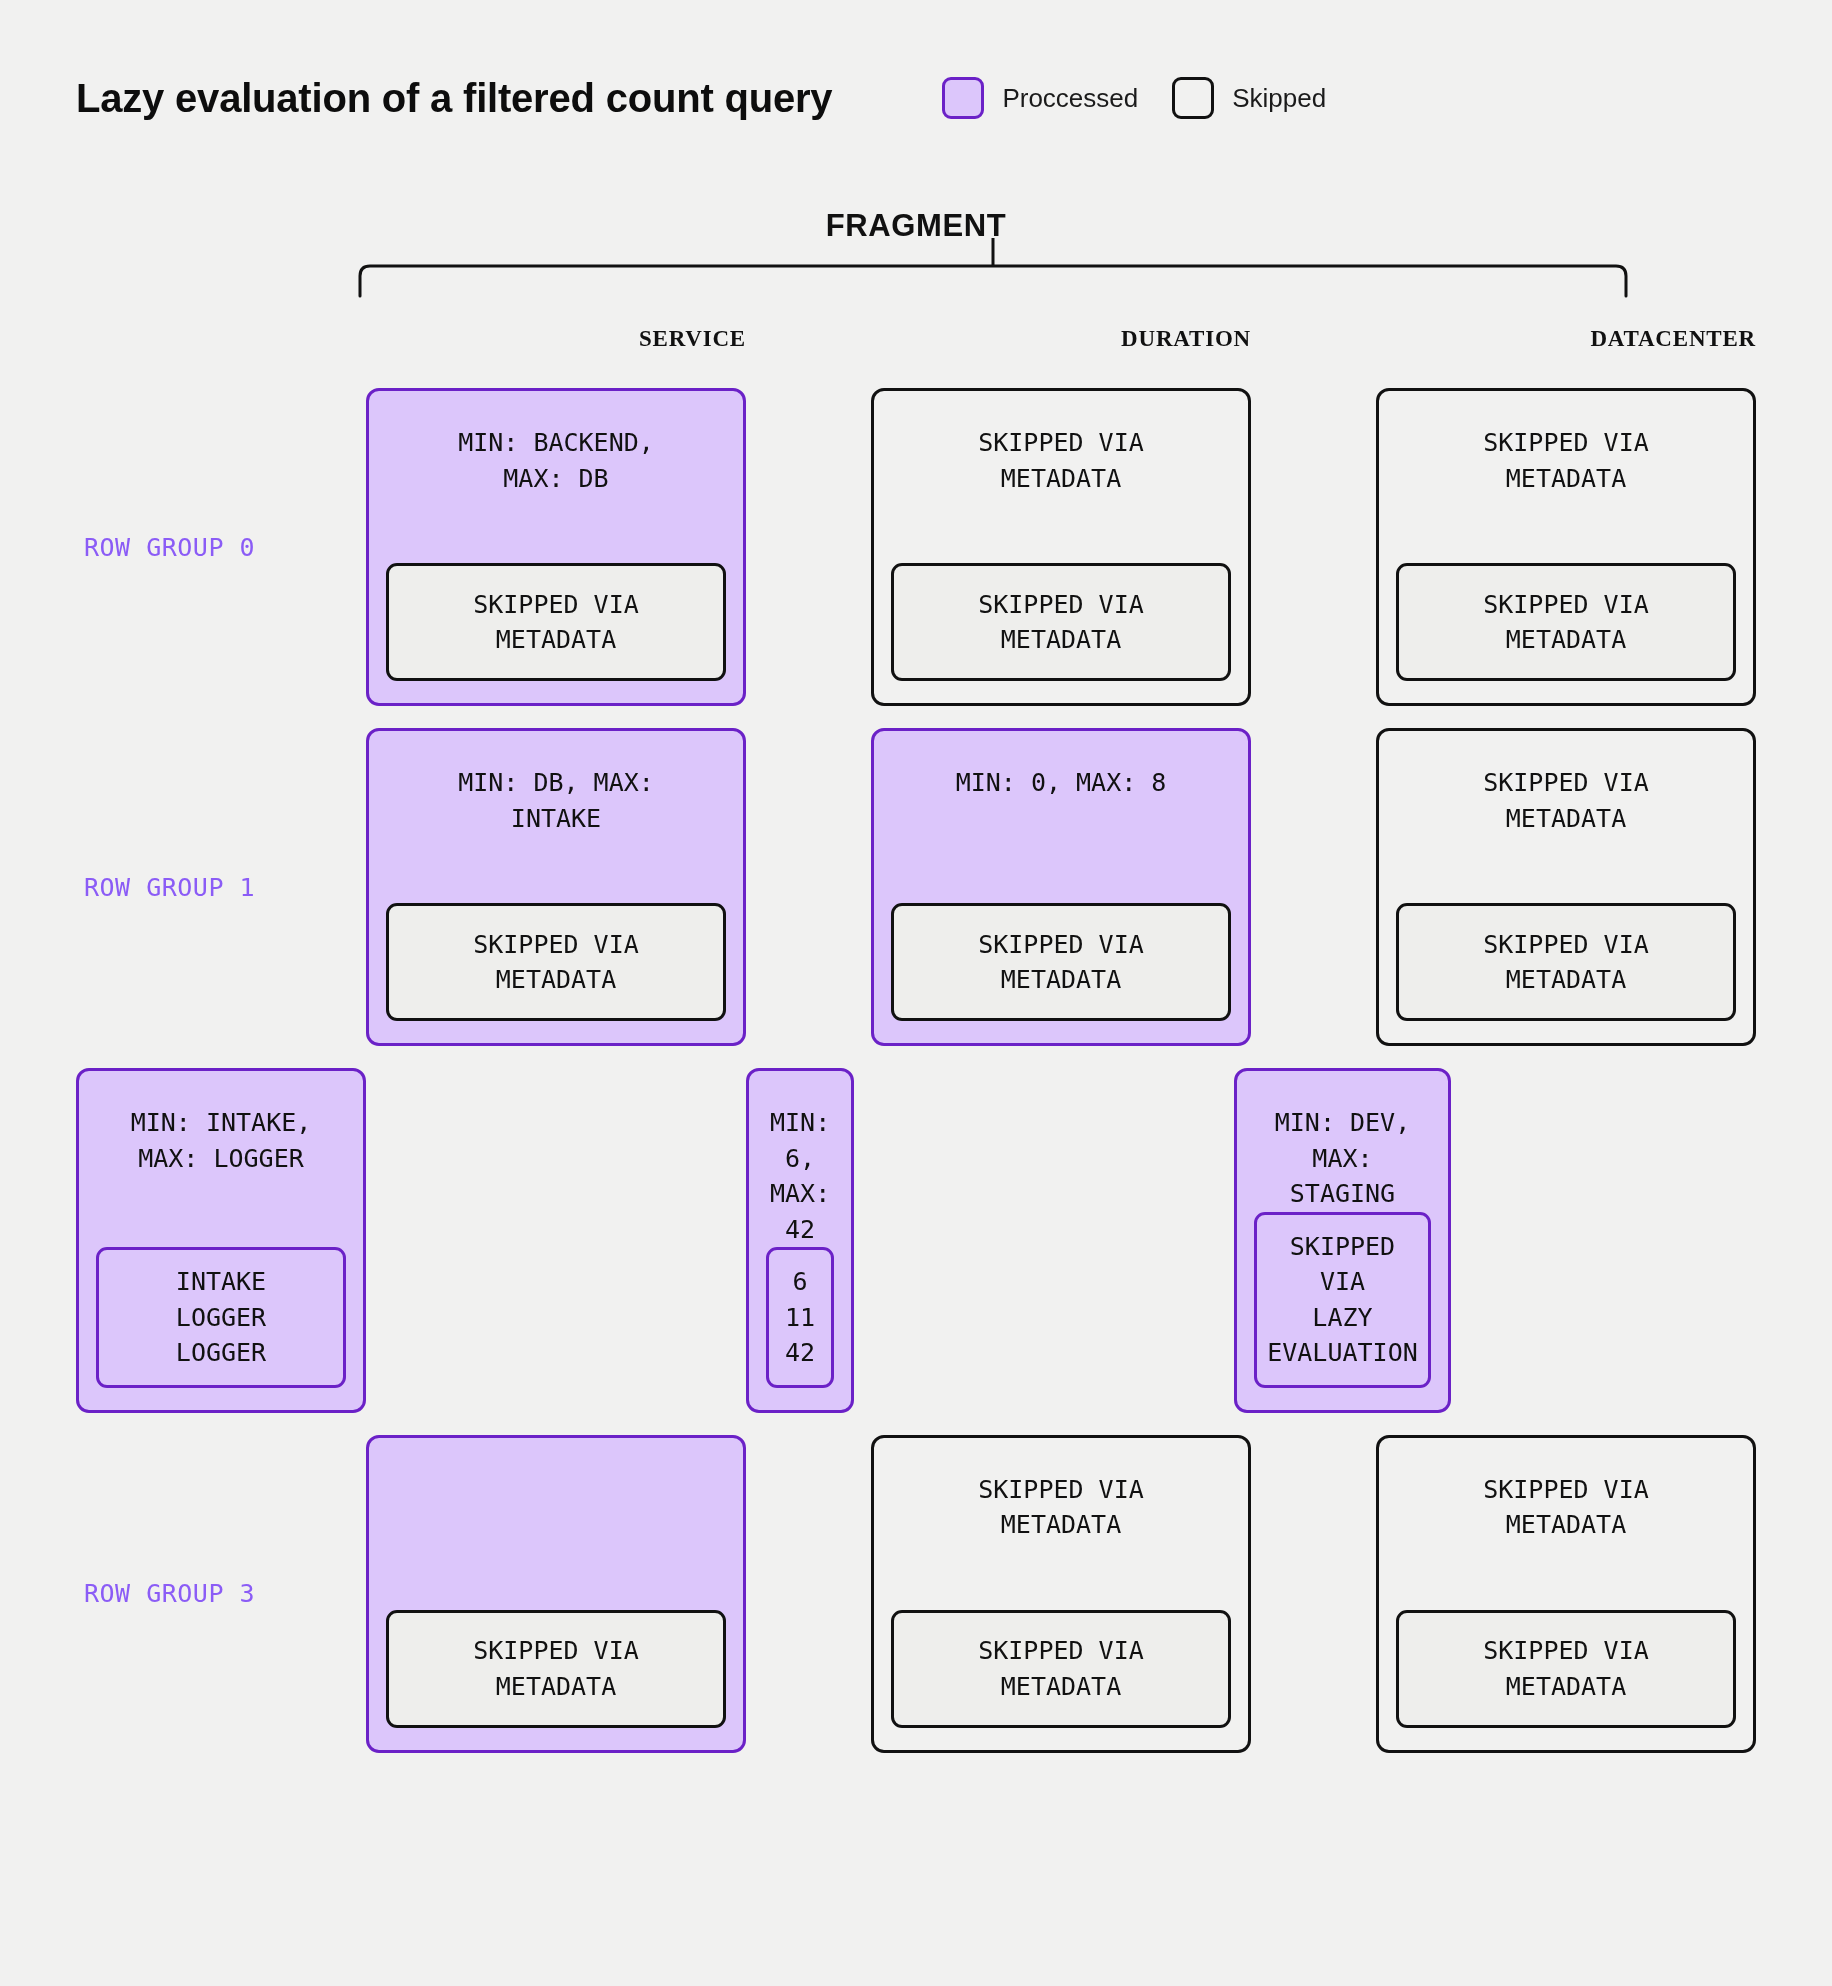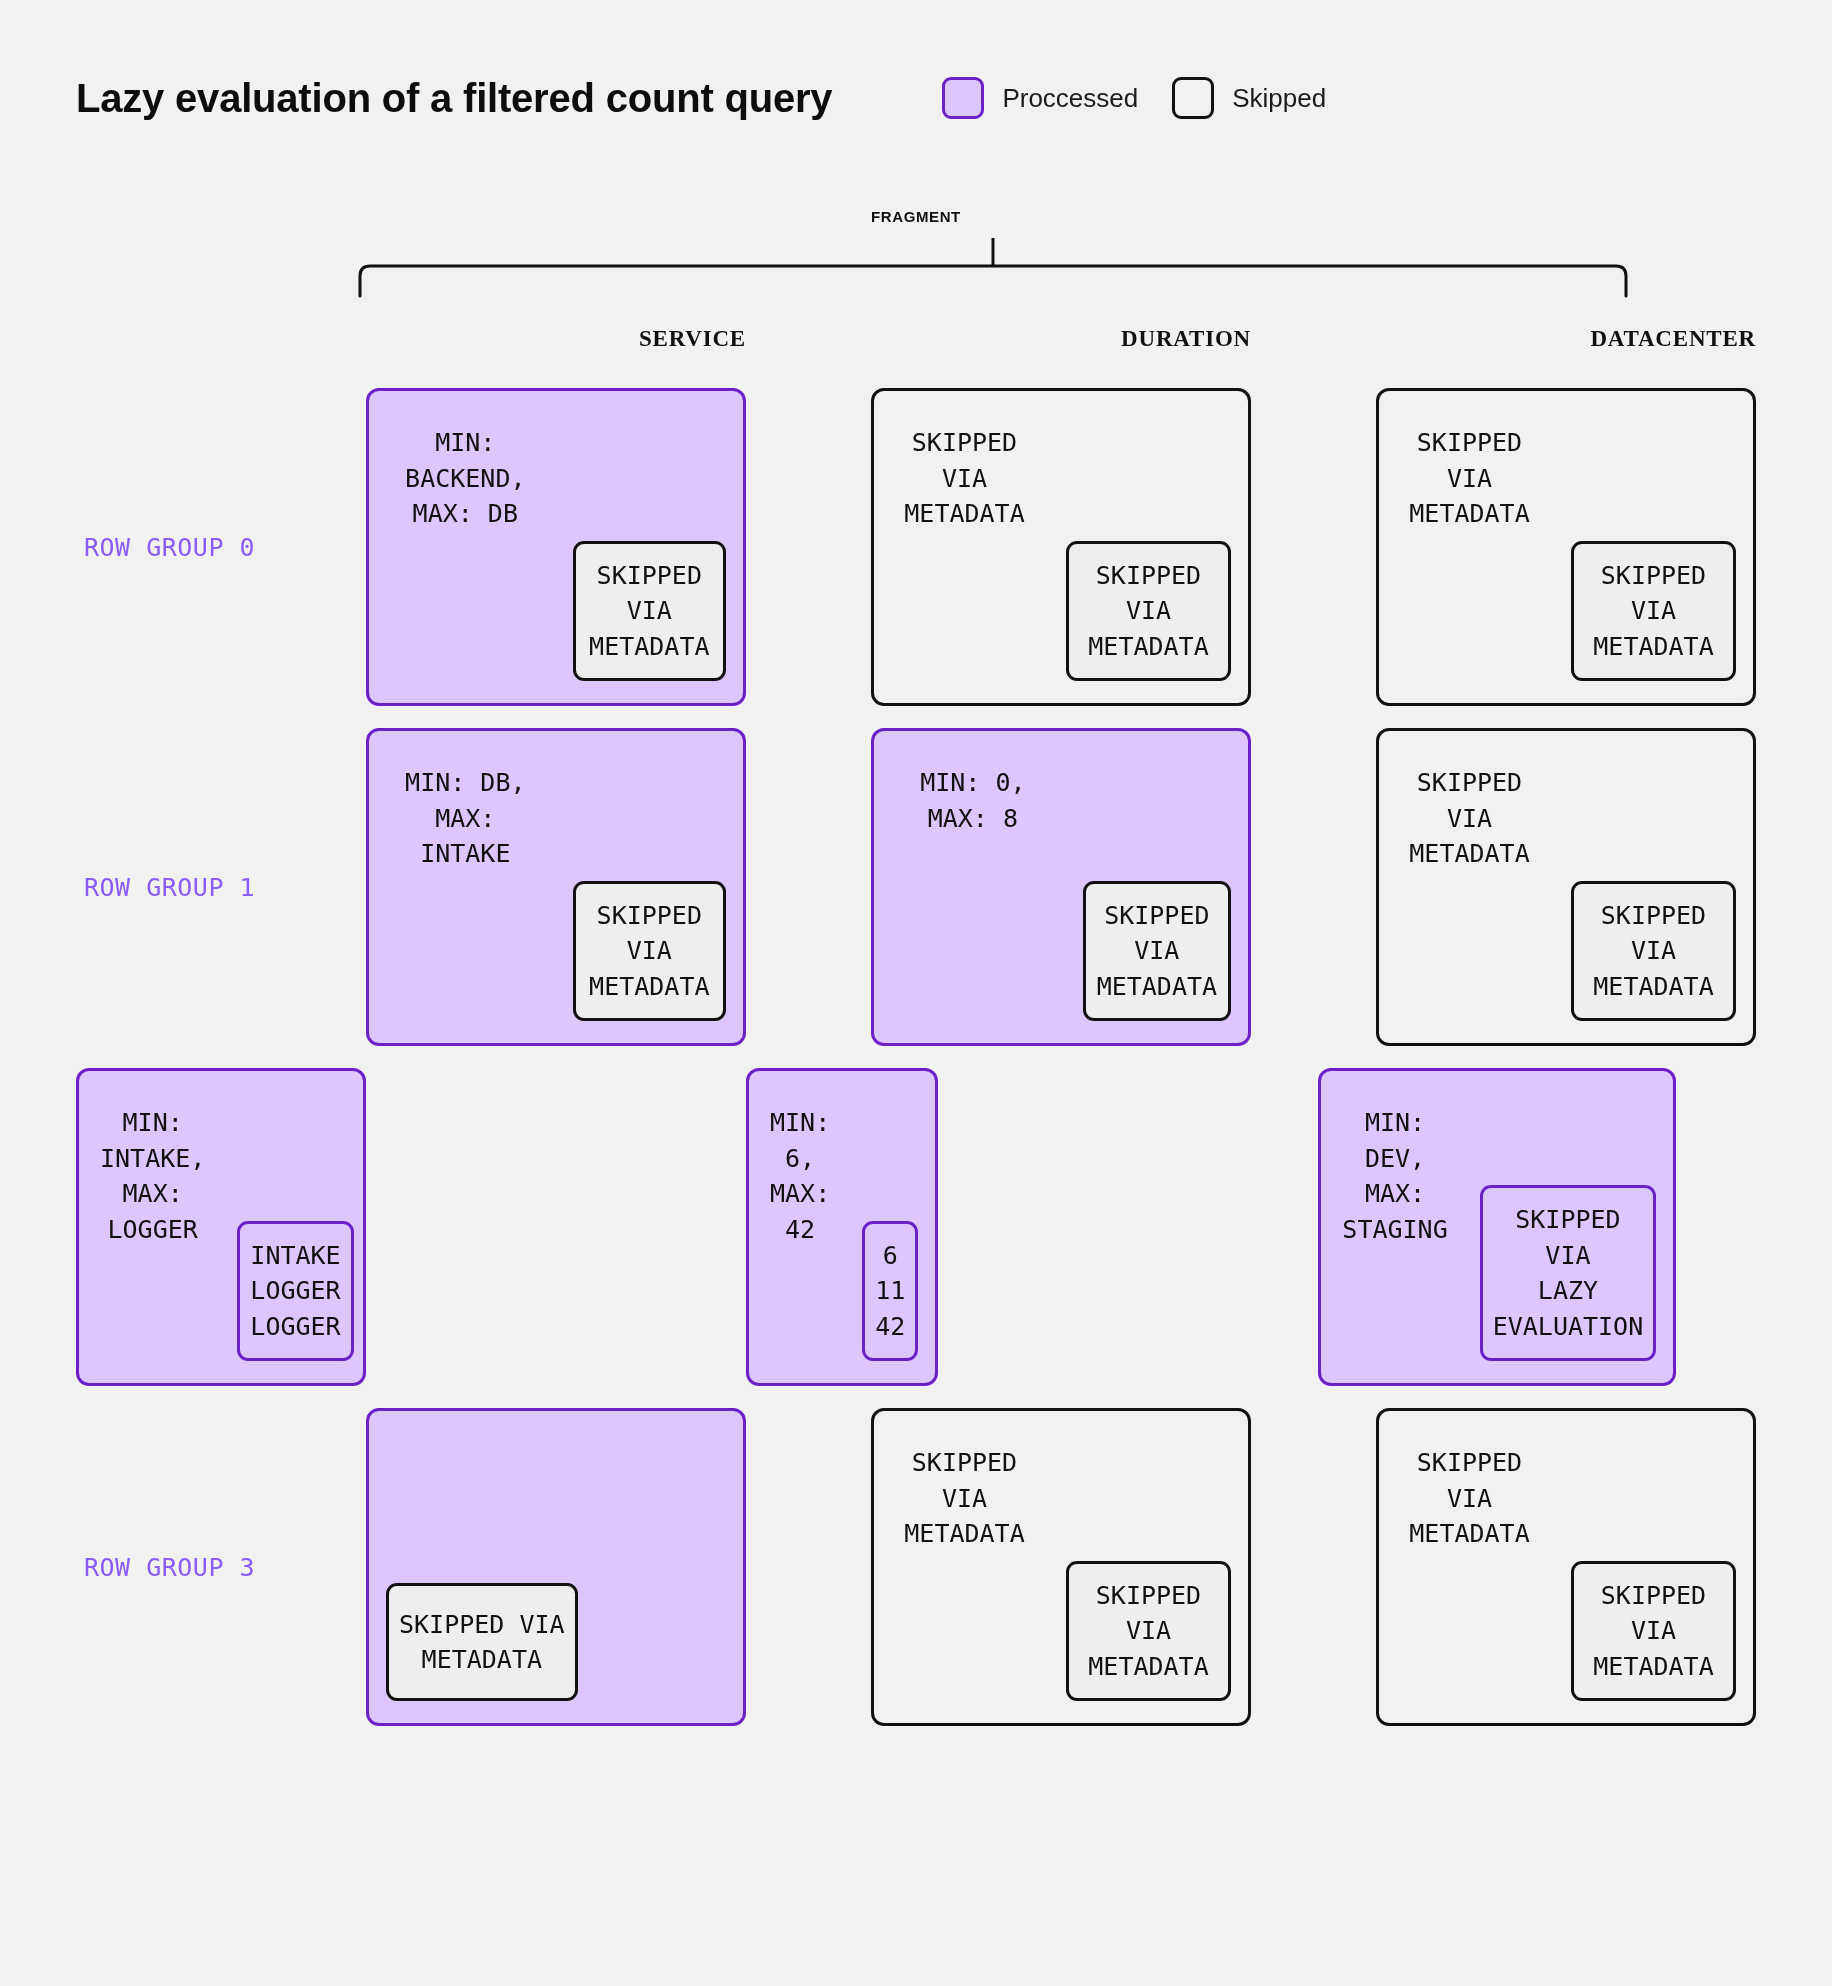--- a/index.html
+++ b/index.html
@@ -71,21 +71,21 @@
     color: #1b1b1b;
   }
 
   
   .fragment-label {
     position: absolute;
     top: 208px;
     left: 0;
     width: 1832px;
     text-align: center;
-    font-size: 15px;
+    font-size: 31px;
     font-weight: bold;
     letter-spacing: 0.6px;
   }
   .fragment-bracket {
     position: absolute;
     left: 358px;
     top: 238px;
     width: 1270px;
     height: 60px;
   }
@@ -126,24 +126,23 @@
     justify-content: flex-start;
     padding-left: 8px;
     color: #8b5cf6;
   }
 
   .cell {
     box-sizing: border-box;
     border-radius: 13px;
     padding: 22px 17px 22px 17px;
     display: flex;
-    flex-direction: row;
+    flex-direction: column;
     align-items: stretch;
     min-height: 318px;
-    gap: 28px;
   }
   .cell.skipped {
     background: #f1f1f0;
     border: 3px solid #111111;
   }
   .cell.processed {
     background: #dcc6fb;
     border: 3px solid #6b21c7;
   }
   .cell-stats {

